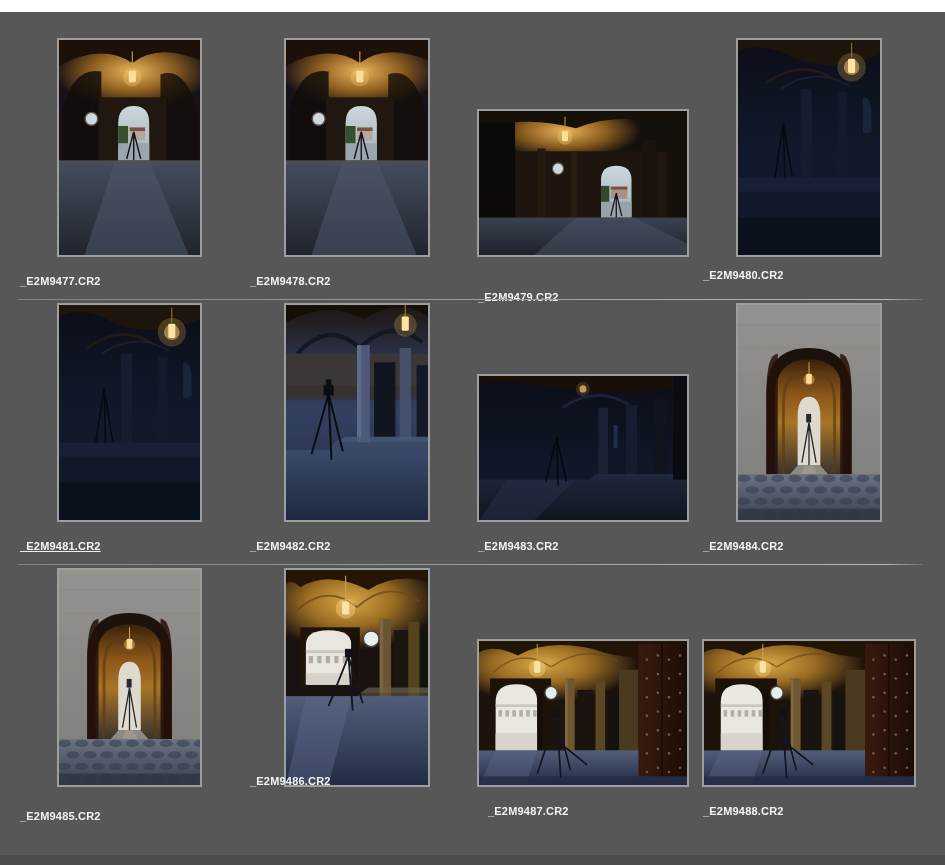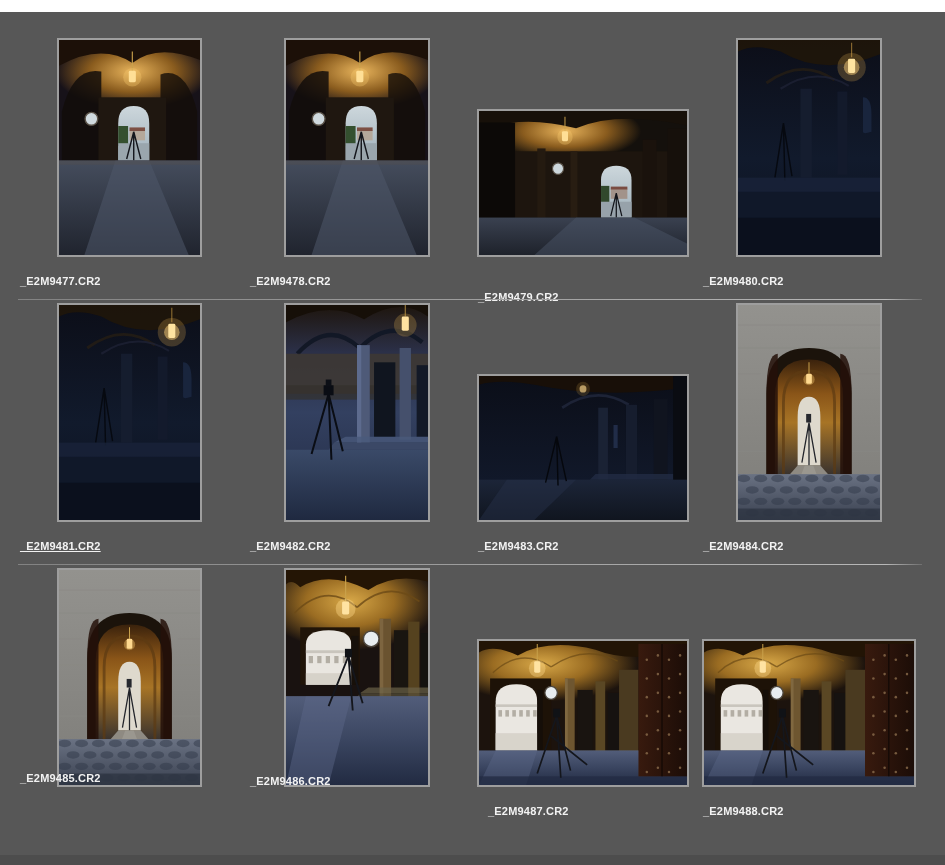--- a/index.html
+++ b/index.html
@@ -163,21 +163,21 @@
 <circle cx="80" cy="19" r="5.5" fill="#edc271" opacity="0.55"></circle>
 <rect x="77.5" y="13" width="5" height="10" rx="1" fill="#ffe4a0"></rect>
 <g stroke="#060910" stroke-width="1" fill="none">
           <path d="M32,58 L26,96 M32,58 L38,95 M32,58 L33,98"></path>
         </g>
 <rect x="0" y="96" width="100" height="10" fill="#19233a" opacity="0.8"></rect>
 <rect x="0" y="106" width="100" height="44" fill="#101829"></rect>
 <rect x="0" y="124" width="100" height="26" fill="#0b101d"></rect>
 </svg>
     </div>
-    <div class="flabel" style="left: 703px; top: 263px; color: rgb(242, 242, 242);">_E2M9480.CR2</div>
+    <div class="flabel" style="left: 703px; top: 257px; color: rgb(242, 242, 242);">_E2M9480.CR2</div>
     <div class="thumb" style="left: 57px; top: 291px; width: 145px; height: 219px; border-color: rgb(158, 158, 158);">
       <svg viewBox="0 0 100 150" preserveAspectRatio="none">
 <defs>
           <linearGradient id="g4_bg" x1="0" y1="0" x2="0" y2="1">
             <stop offset="0" stop-color="#0c0e18"></stop>
             <stop offset="0.55" stop-color="#111a2c"></stop>
             <stop offset="1" stop-color="#0c111e"></stop>
           </linearGradient>
         </defs>
 <rect width="100" height="150" fill="url(#g4_bg)"></rect>
@@ -440,21 +440,21 @@
           <ellipse cx="46" cy="145" rx="4.6" ry="2.6"></ellipse>
           <ellipse cx="58" cy="145" rx="4.6" ry="2.6"></ellipse>
           <ellipse cx="70" cy="145" rx="4.6" ry="2.6"></ellipse>
           <ellipse cx="82" cy="145" rx="4.6" ry="2.6"></ellipse>
           <ellipse cx="94" cy="145" rx="4.6" ry="2.6"></ellipse>
           <ellipse cx="106" cy="145" rx="4.6" ry="2.6"></ellipse>
         </g>
 <rect y="142" width="100" height="8" fill="#2c3340" opacity="0.7"></rect>
 </svg>
     </div>
-    <div class="flabel" style="left: 20px; top: 760px; color: rgb(242, 242, 242);">_E2M9485.CR2</div>
+    <div class="flabel" style="left: 20px; top: 798px; color: rgb(242, 242, 242);">_E2M9485.CR2</div>
     <div class="thumb" style="left: 284px; top: 556px; width: 146px; height: 219px; border-color: rgb(158, 158, 158);">
       <svg viewBox="0 0 100 150" preserveAspectRatio="none">
 <defs>
 <radialGradient id="g9_gl">
             <stop offset="0" stop-color="#d8a848"></stop>
             <stop offset="0.5" stop-color="#9a6c22"></stop>
             <stop offset="1" stop-color="#9a6c22" stop-opacity="0"></stop>
           </radialGradient>
 <linearGradient id="g9_fl" x1="0" y1="0" x2="0" y2="1">
             <stop offset="0" stop-color="#525d7a"></stop>

